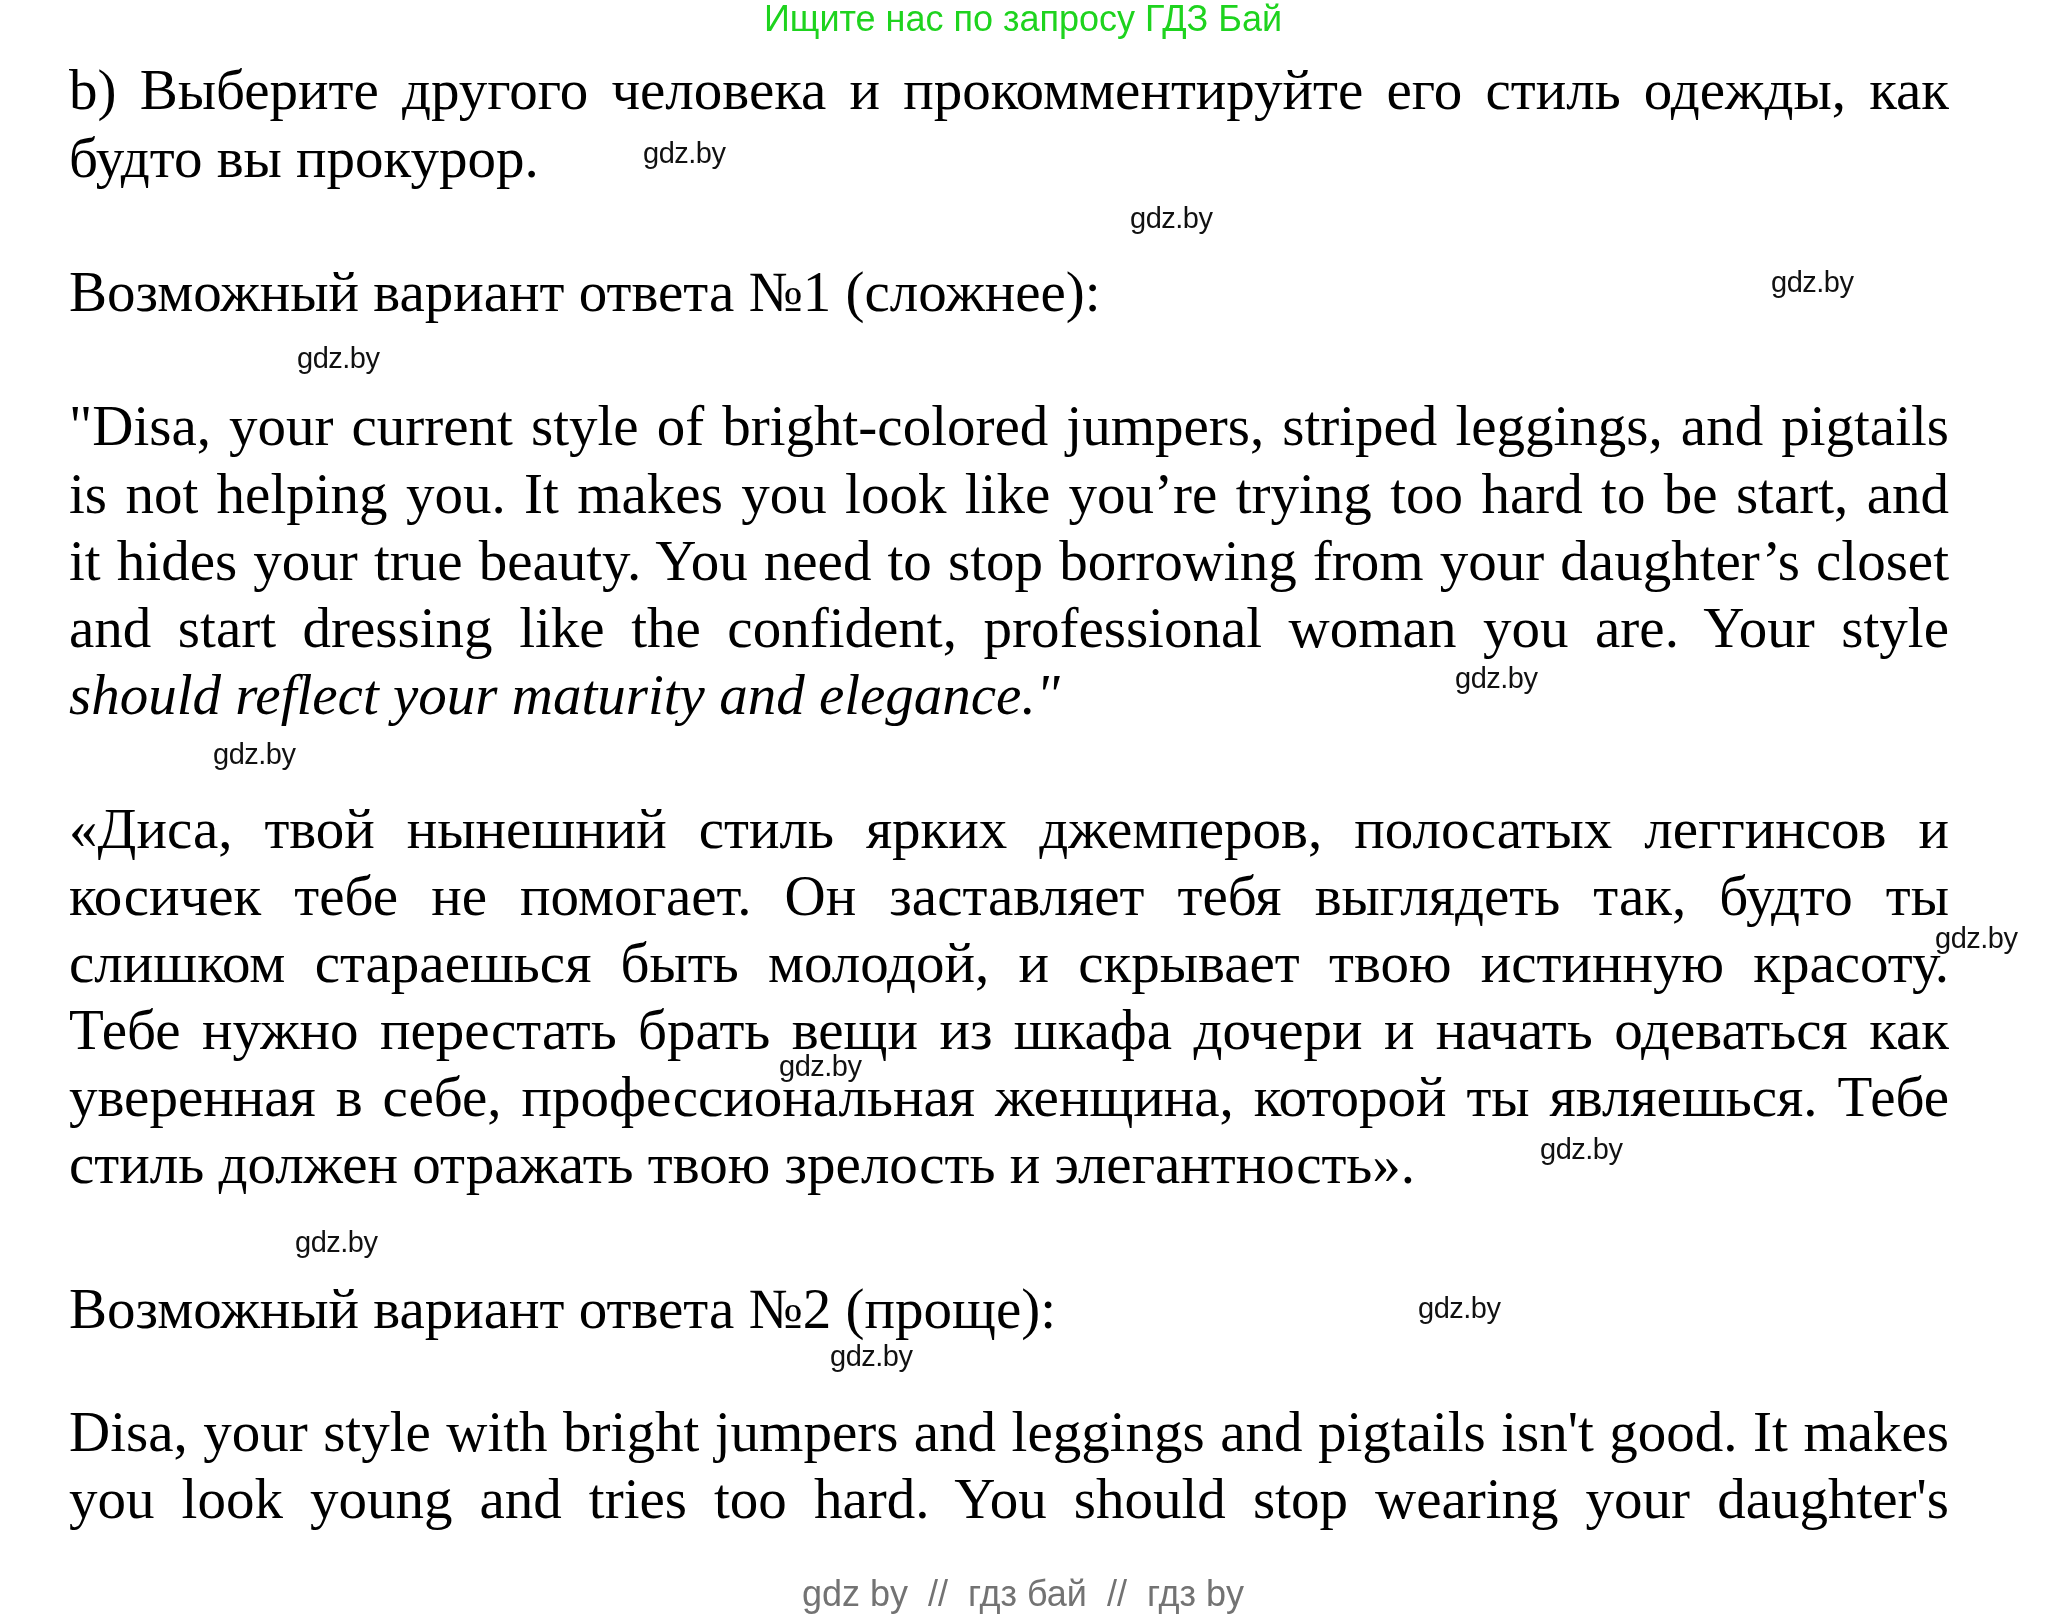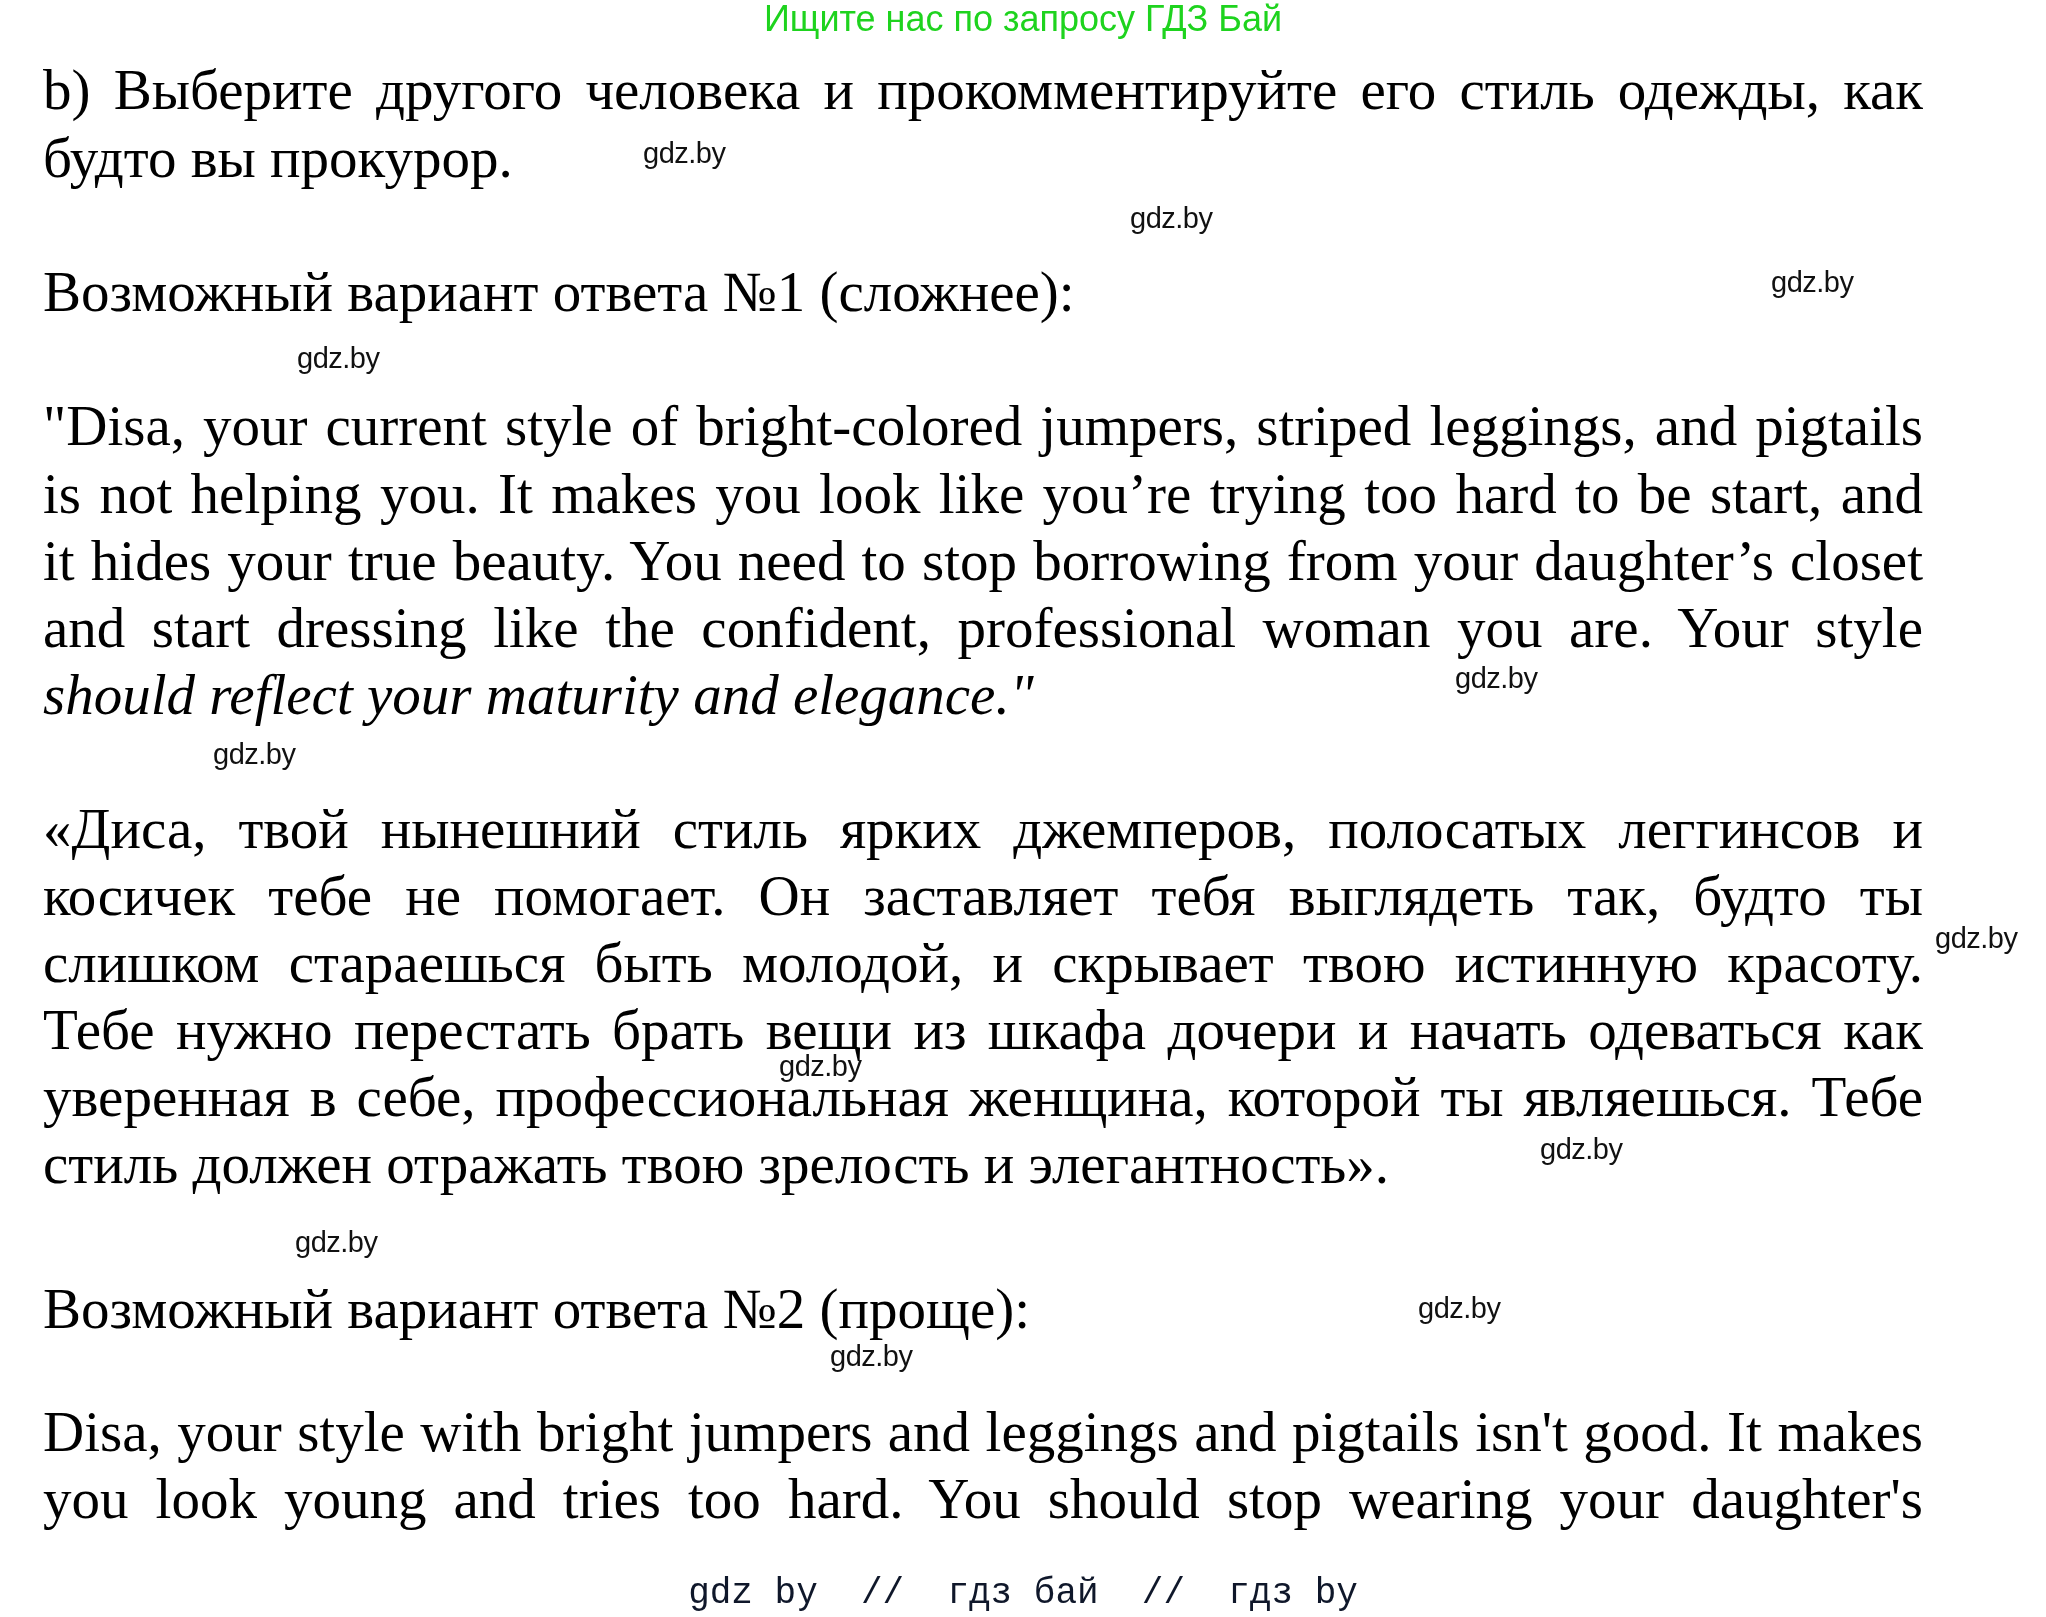--- a/index.html
+++ b/index.html
@@ -1,24 +1,24 @@
 <!DOCTYPE html>
 <html><head>
 <meta charset="utf-8">
 <style>
   html, body { margin:0; padding:0; background:#ffffff; }
   body { width:2046px; height:1617px; position:relative; overflow:hidden; }
   .hdr { position:absolute; left:0; width:2046px; top:-2px; text-align:center;
          font-family:"Liberation Sans", sans-serif; font-size:36px; color:#1ed31e; }
-  .line { position:absolute; left:43px; width:1880px; font-family:"Liberation Serif", serif;
+  .line { position:absolute; left:69px; width:1880px; font-family:"Liberation Serif", serif;
           font-size:57px; color:#000; white-space:nowrap; line-height:68px; }
   .just { text-align:justify; text-align-last:justify; }
   .wm { position:absolute; font-family:Liberation Sans, sans-serif; font-size:29px; color:#111; letter-spacing:-0.5px; }
   .ftr { position:absolute; left:0; width:2046px; top:1573px; text-align:center;
-         font-family:Liberation Mono, monospace; font-size:36px; color:#0f172a; white-space:pre; }
+         font-family:Liberation Sans, sans-serif; font-size:36px; color:#737373; white-space:pre; }
 </style>
 </head>
 <body>
 
 <div class="hdr">Ищите нас по запросу ГДЗ Бай</div>
 
 <div class="line just" style="top:56px;">b) Выберите другого человека и прокомментируйте его стиль одежды, как</div>
 <div class="line" style="top:124px;">будто вы прокурор.</div>
 
 <div class="line" style="top:258px;">Возможный вариант ответа №1 (сложнее):</div>

